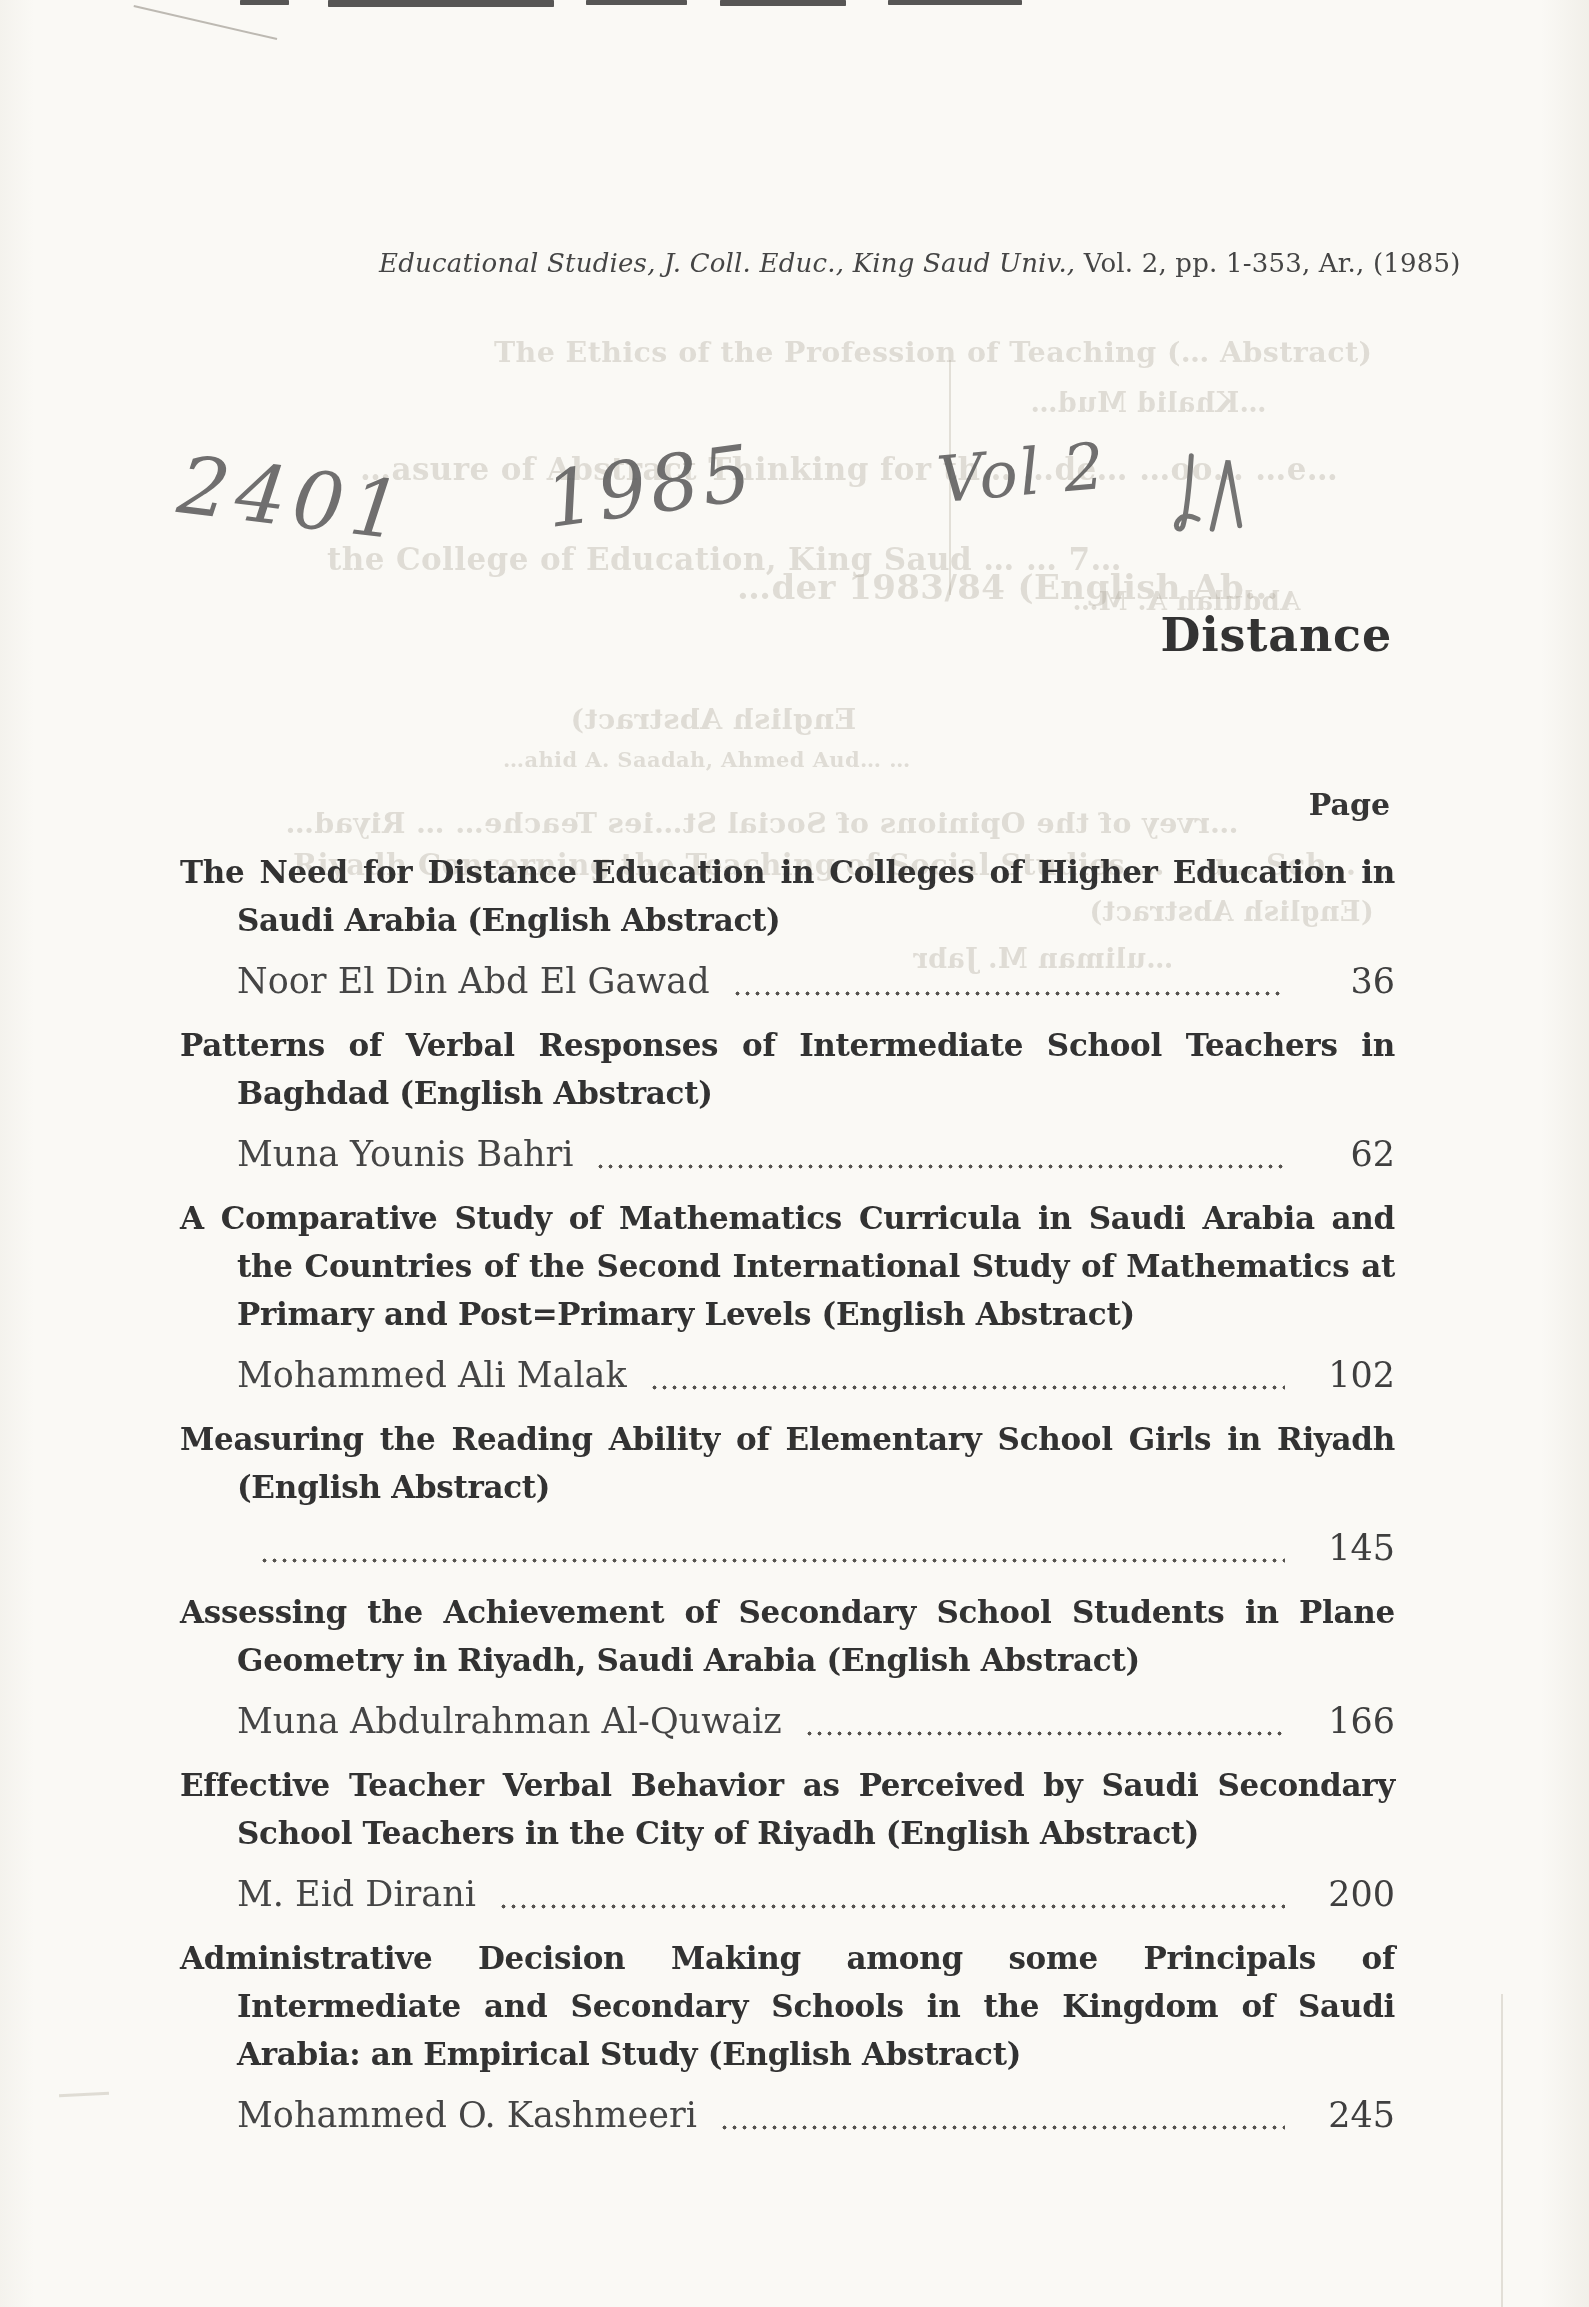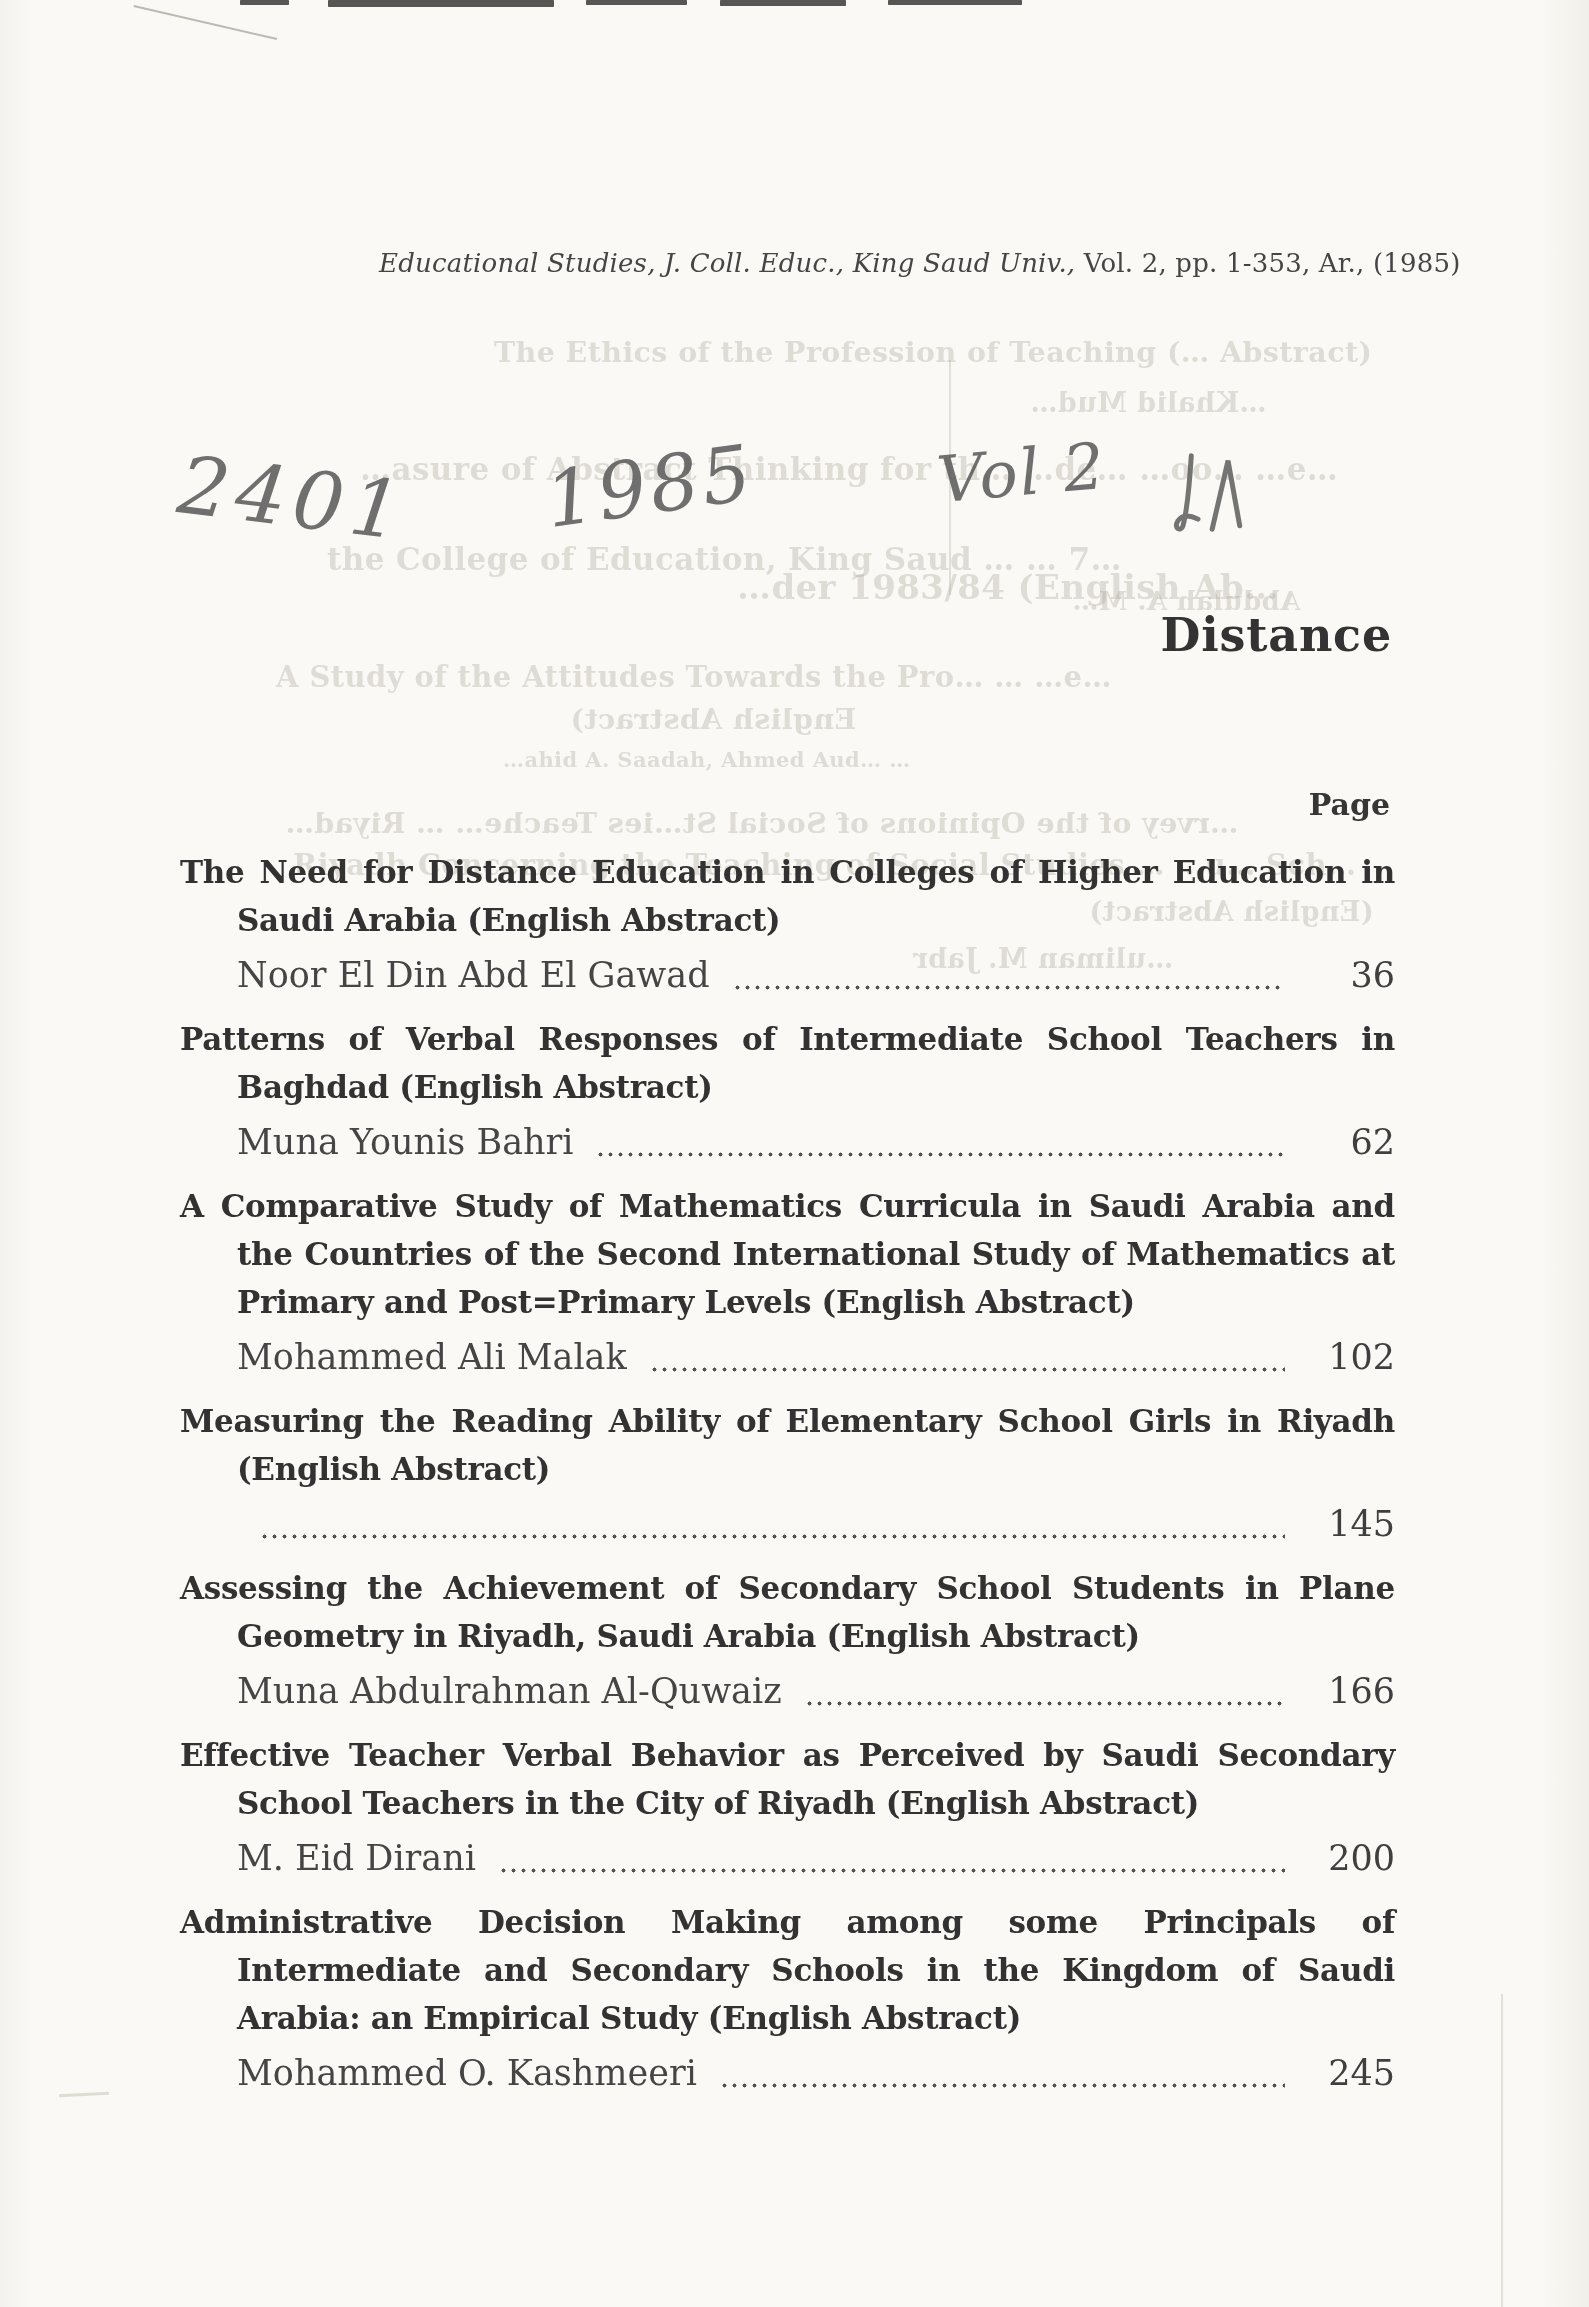--- a/index.html
+++ b/index.html
@@ -64,21 +64,21 @@
     position:absolute;left:180px;top:848px;width:1215px;
   }
   .entry{margin-bottom:15px;}
   .entry-title{
     font-size:31px;line-height:48px;font-weight:700;color:#323232;
     padding-left:57px;text-indent:-57px;
     text-align:justify;letter-spacing:-0.3px;
   }
   .author-row{
     display:flex;align-items:center;
-    padding-left:57px;margin-top:7px;
+    padding-left:57px;margin-top:13px;
     font-size:35px;line-height:49px;color:#454545;
   }
   .author{white-space:nowrap;}
   .leader{
     flex:1;height:5px;align-self:flex-end;
     margin:0 22px 10px 25px;
     background-image:radial-gradient(circle at 2.5px 2.5px,#55524e 1.8px,transparent 2.2px);
     background-size:10px 5px;background-repeat:repeat-x;
   }
   .pagenum{width:88px;text-align:right;font-size:35px;color:#3f3f3f;}
@@ -98,21 +98,20 @@
   <div class="crease-v" style="left:1501px;top:1994px;height:313px;"></div>
   <div class="smudge"></div>
 
   <div class="ghost-layer">
       <div class="ghost" style="left: 494px; top: 335px; font-size: 28.5px;">The Ethics of the Profession of Teaching (… Abstract)</div>
       <div class="ghost mirrored" style="left: 1030px; top: 387px; font-size: 27px;">…Khalid Mud…</div>
       <div class="ghost" style="left: 360px; top: 451px; font-size: 31px;">…asure of Abstract Thinking for th…  …de…  …oo…  …e…</div>
       <div class="ghost" style="left: 327px; top: 498px; font-size: 31px; margin-top: 43px;">the College of Education, King Saud …  …  7…</div>
       <div class="ghost" style="left: 737px; top: 567px; font-size: 34px;">…der 1983/84 (English Ab…</div>
       <div class="ghost mirrored" style="left: 1072px; top: 586px; font-size: 26px;">Abdulah A. M…</div>
-      <div class="ghost" style="left: 276px; top: 660px; font-size: 29px;">A Study of the Attitudes Towards the Pro…  …  …e…</div>
       <div class="ghost mirrored" style="left: 570px; top: 702px; font-size: 28.5px;">English Abstract)</div>
       <div class="ghost" style="left: 503px; top: 747px; font-size: 21px;">…ahid A. Saadah, Ahmed Aud…  …</div>
       <div class="ghost mirrored" style="left: 285px; top: 806px; font-size: 28.5px;">…rvey of the Opinions of Social St…ies Teache…  …  Riyad…</div>
       <div class="ghost" style="left: 293px; top: 848px; font-size: 29px;">Riyadh Concerning the Teaching of Social Studies …  …u…  Sch…</div>
       <div class="ghost mirrored" style="left: 1089px; top: 896px; font-size: 27px;">(English Abstract)</div>
       <div class="ghost mirrored" style="left: 913px; top: 943px; font-size: 27px;">…uliman M. Jabr</div>
     </div>
 
   <div class="journal-line">
     <span class="it">Educational Studies, J. Coll. Educ., King Saud Univ.,</span><span> Vol. 2, pp. 1-353, Ar., (1985)</span>

